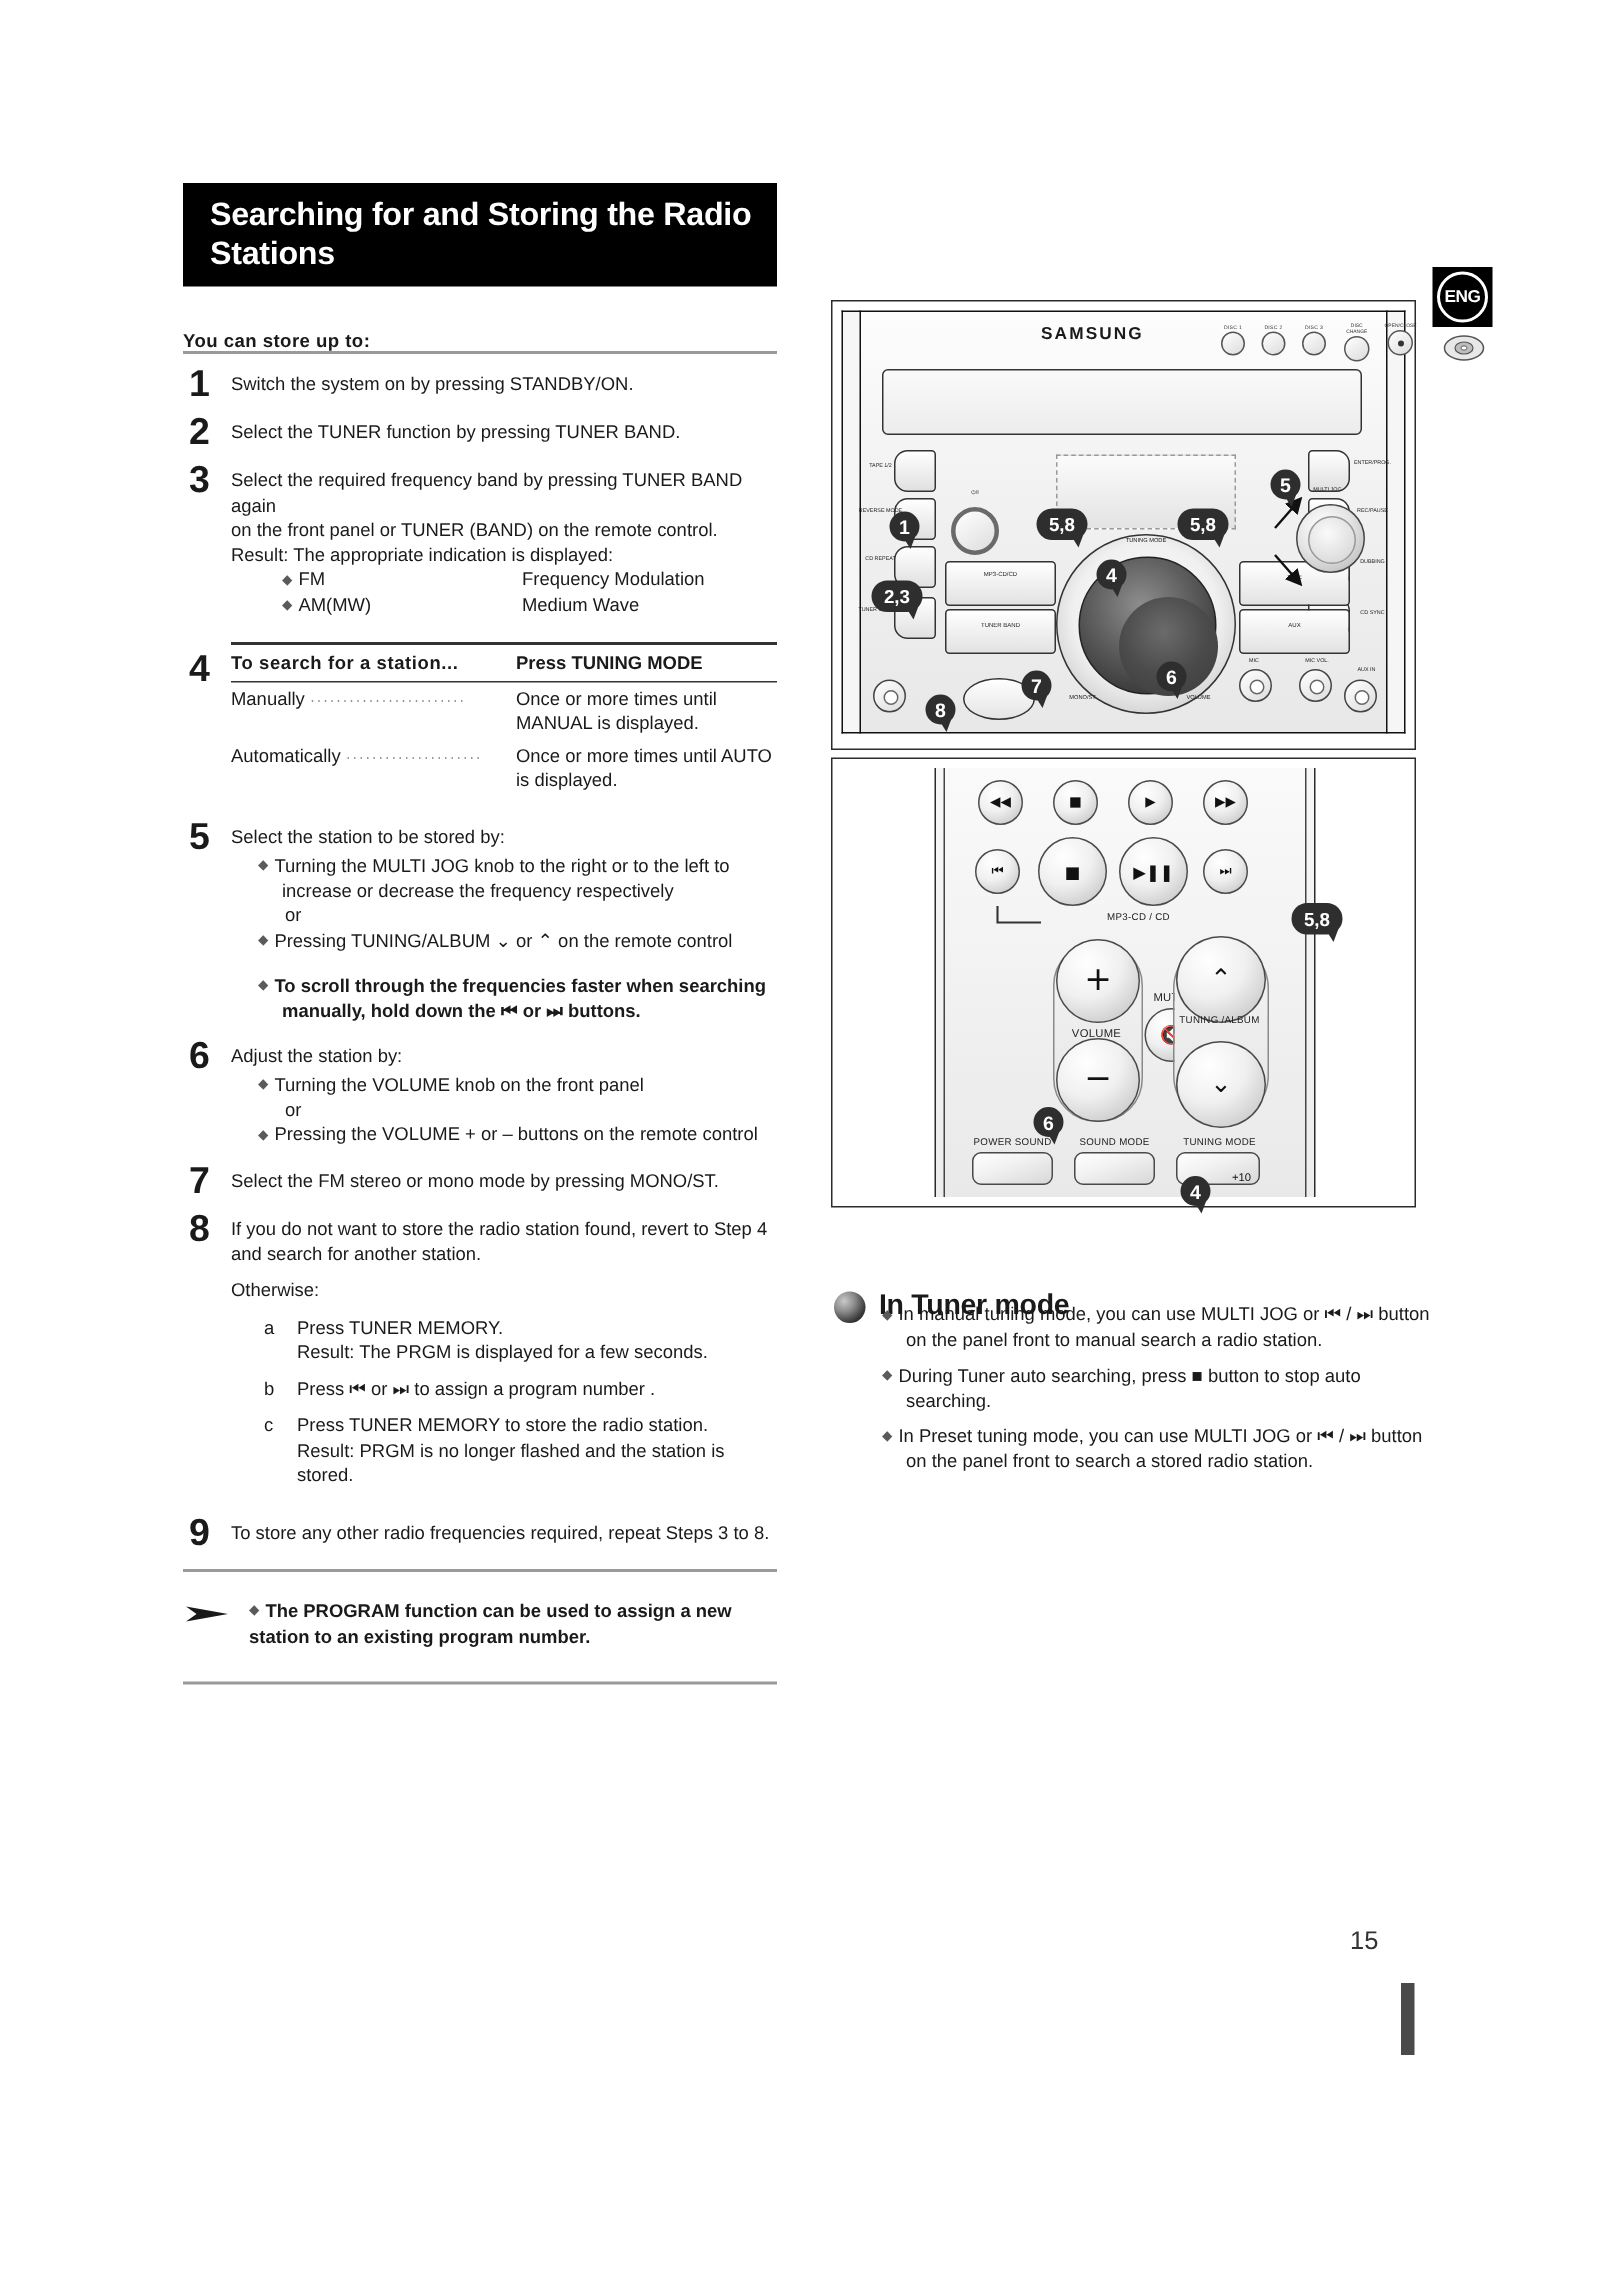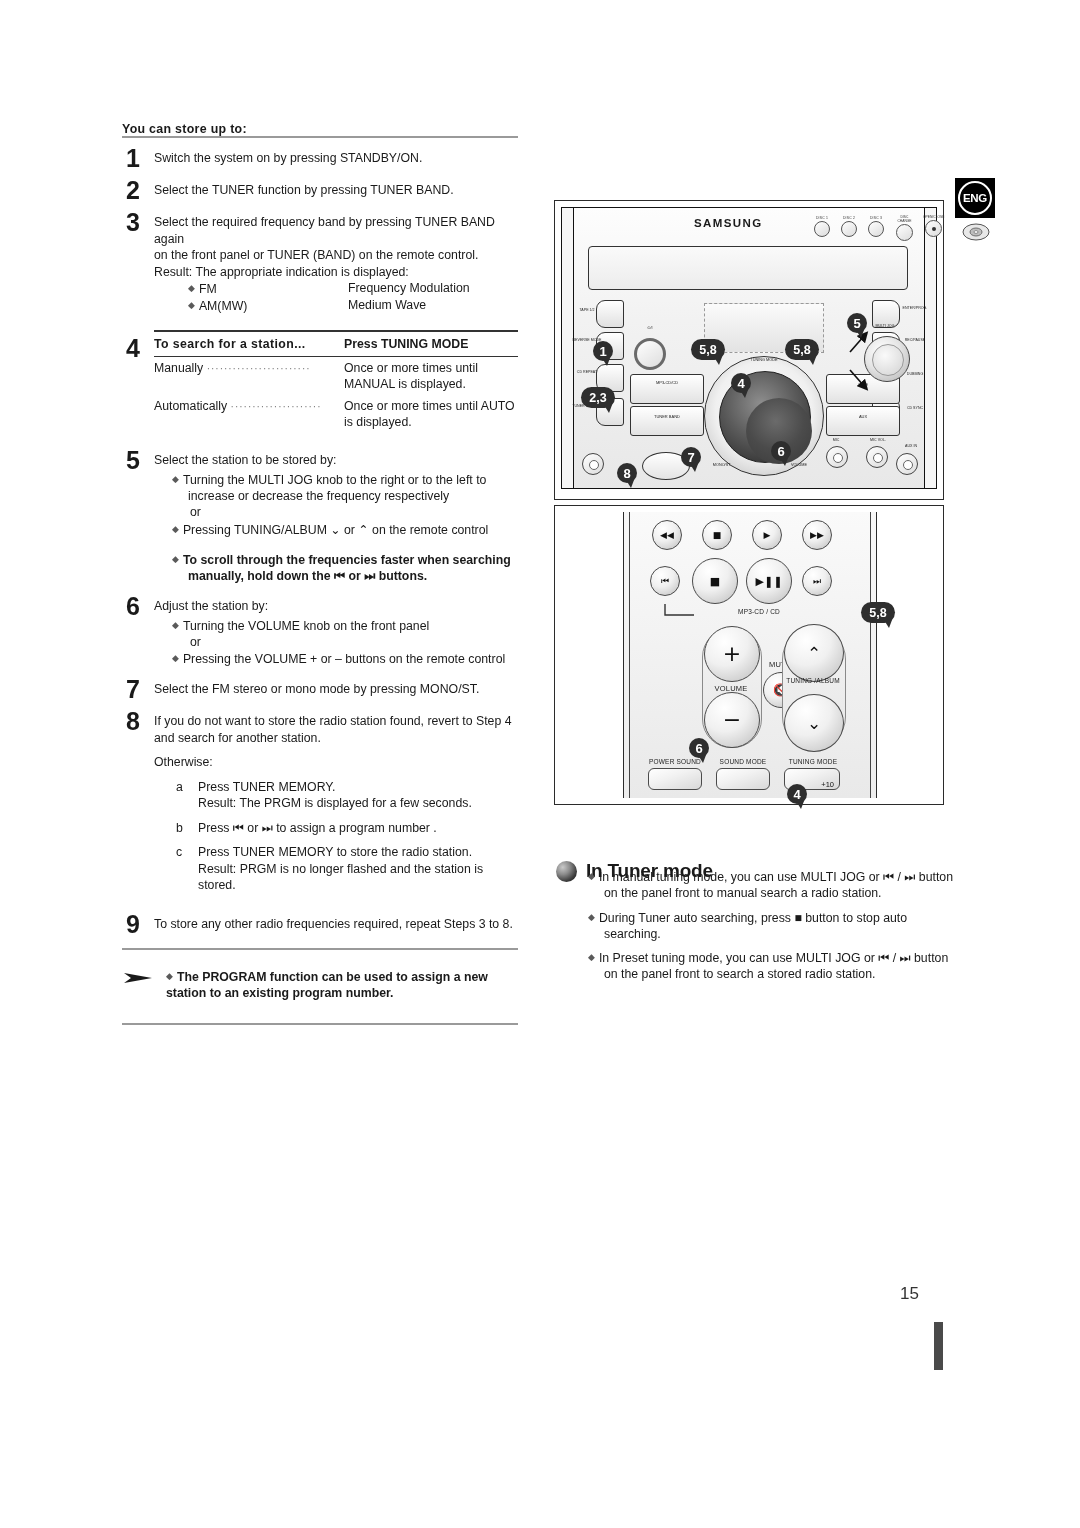--- a/index.html
+++ b/index.html
@@ -25,20 +25,21 @@
     color: #ffffff;
     font-weight: bold;
     font-size: 21.5px;
     line-height: 26px;
     letter-spacing: -0.2px;
     padding: 8px 12px 9px 18px;
     box-sizing: border-box;
     width: 396px;
   }
   .store-intro {
+    margin-top: 29px;
     font-size: 12.4px;
     font-weight: bold;
     letter-spacing: 0.3px;
   }
   .store-list {
     margin-top: 9px;
     padding-left: 46px;
     font-size: 12.4px;
     font-weight: bold;
   }
@@ -294,20 +295,21 @@
     font-size:7.5px; padding-right:5px; box-sizing:border-box; color:#111;
   }
 </style>
 </head>
 <body>
 
 <div class="page">
 
   <div class="left-col">
 
+    <div class="title-bar">Searching for and Storing the Radio Stations</div>
 
     <div class="store-intro">You can store up to:</div>
 
     <hr class="rule rule-1">
 
     <div class="steps">
 
       <div class="step" style="margin-top:4px;">
         <div class="step-num">1</div>
         <div class="step-body">Switch the system on by pressing STANDBY/ON.</div>

